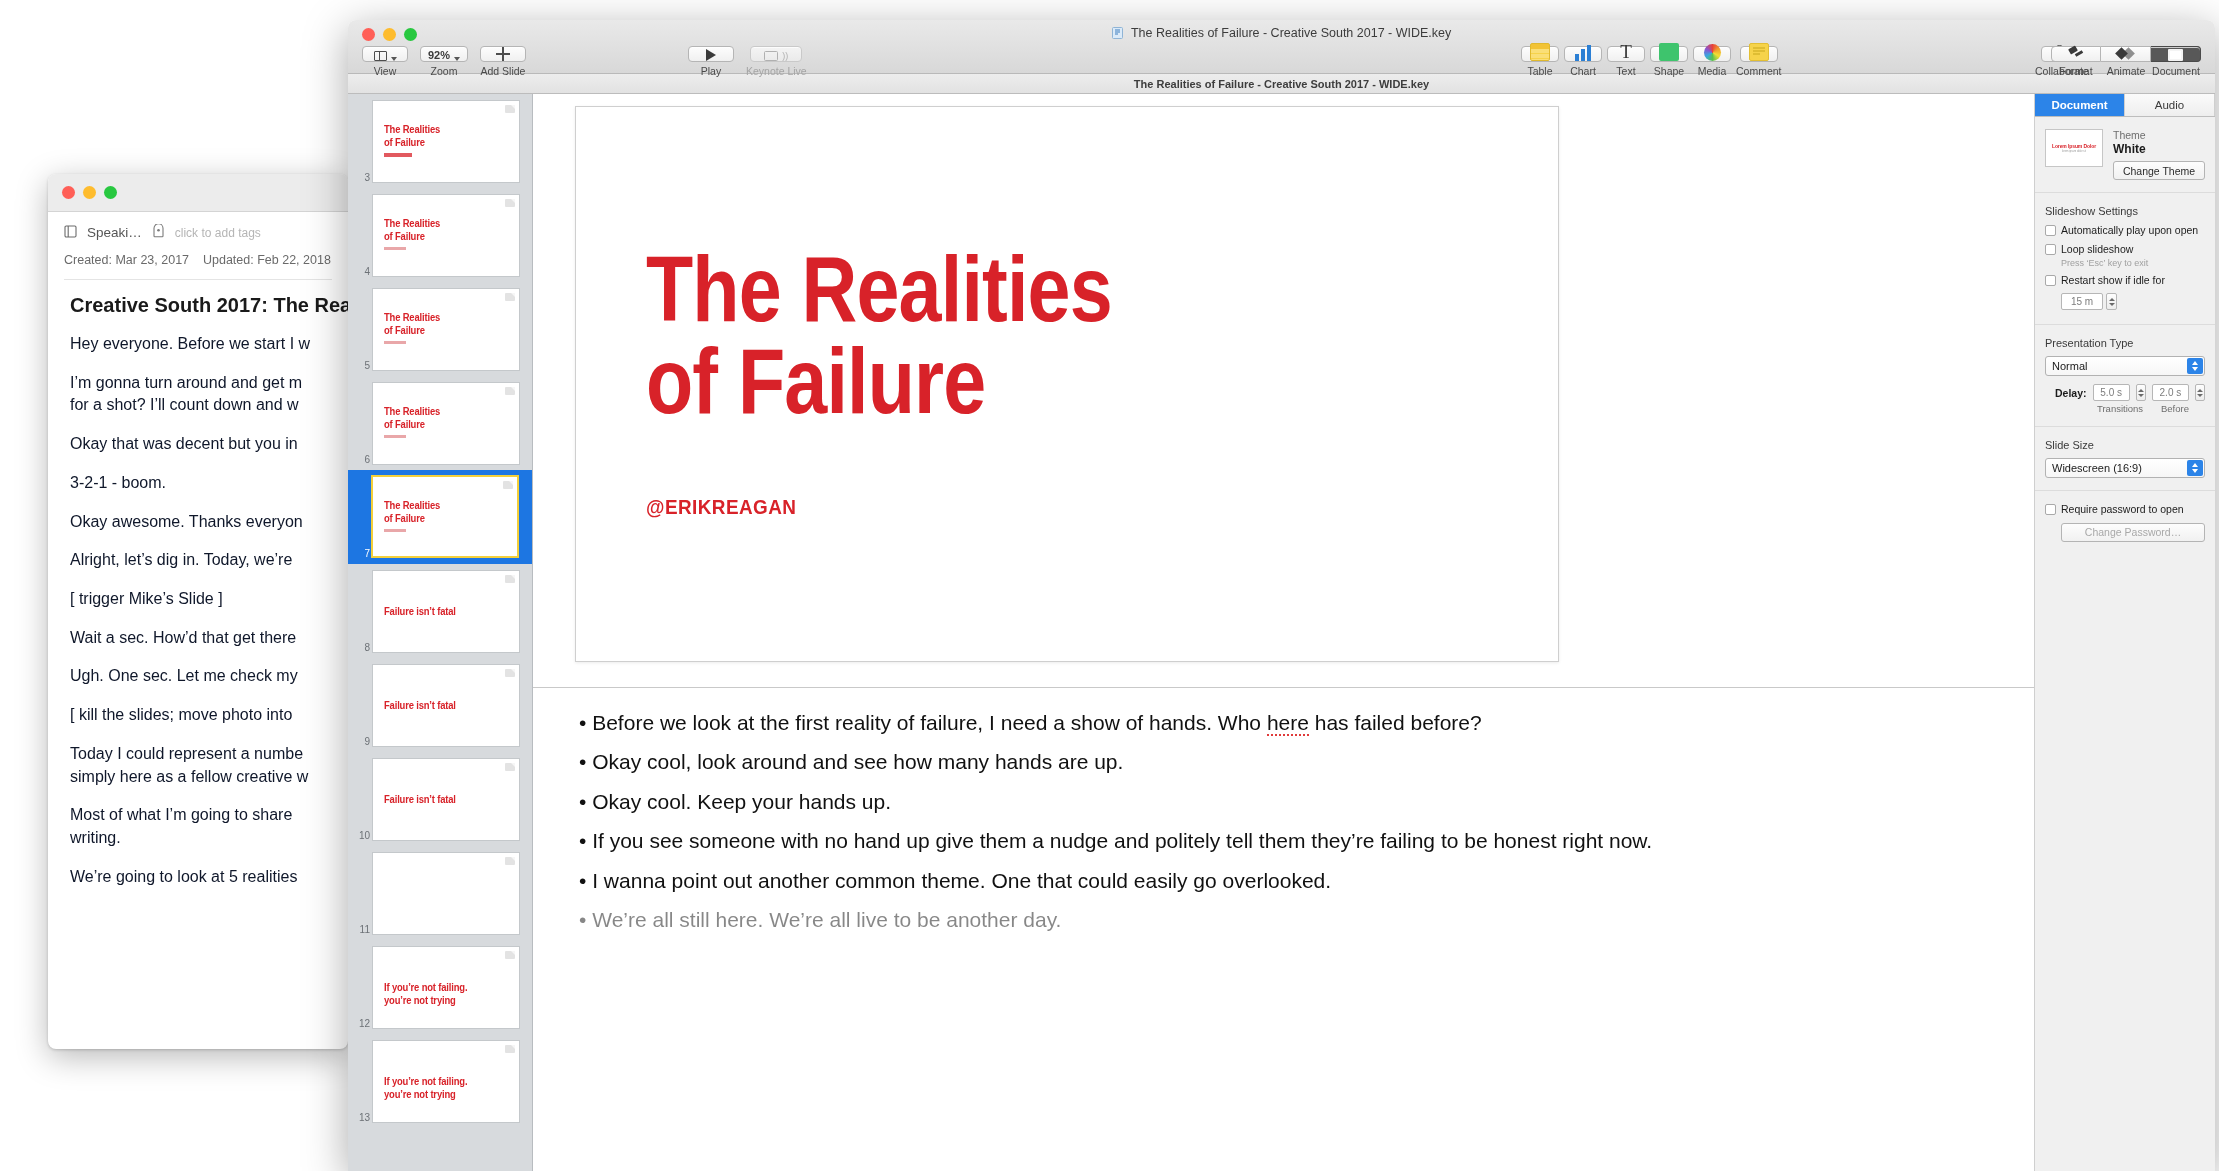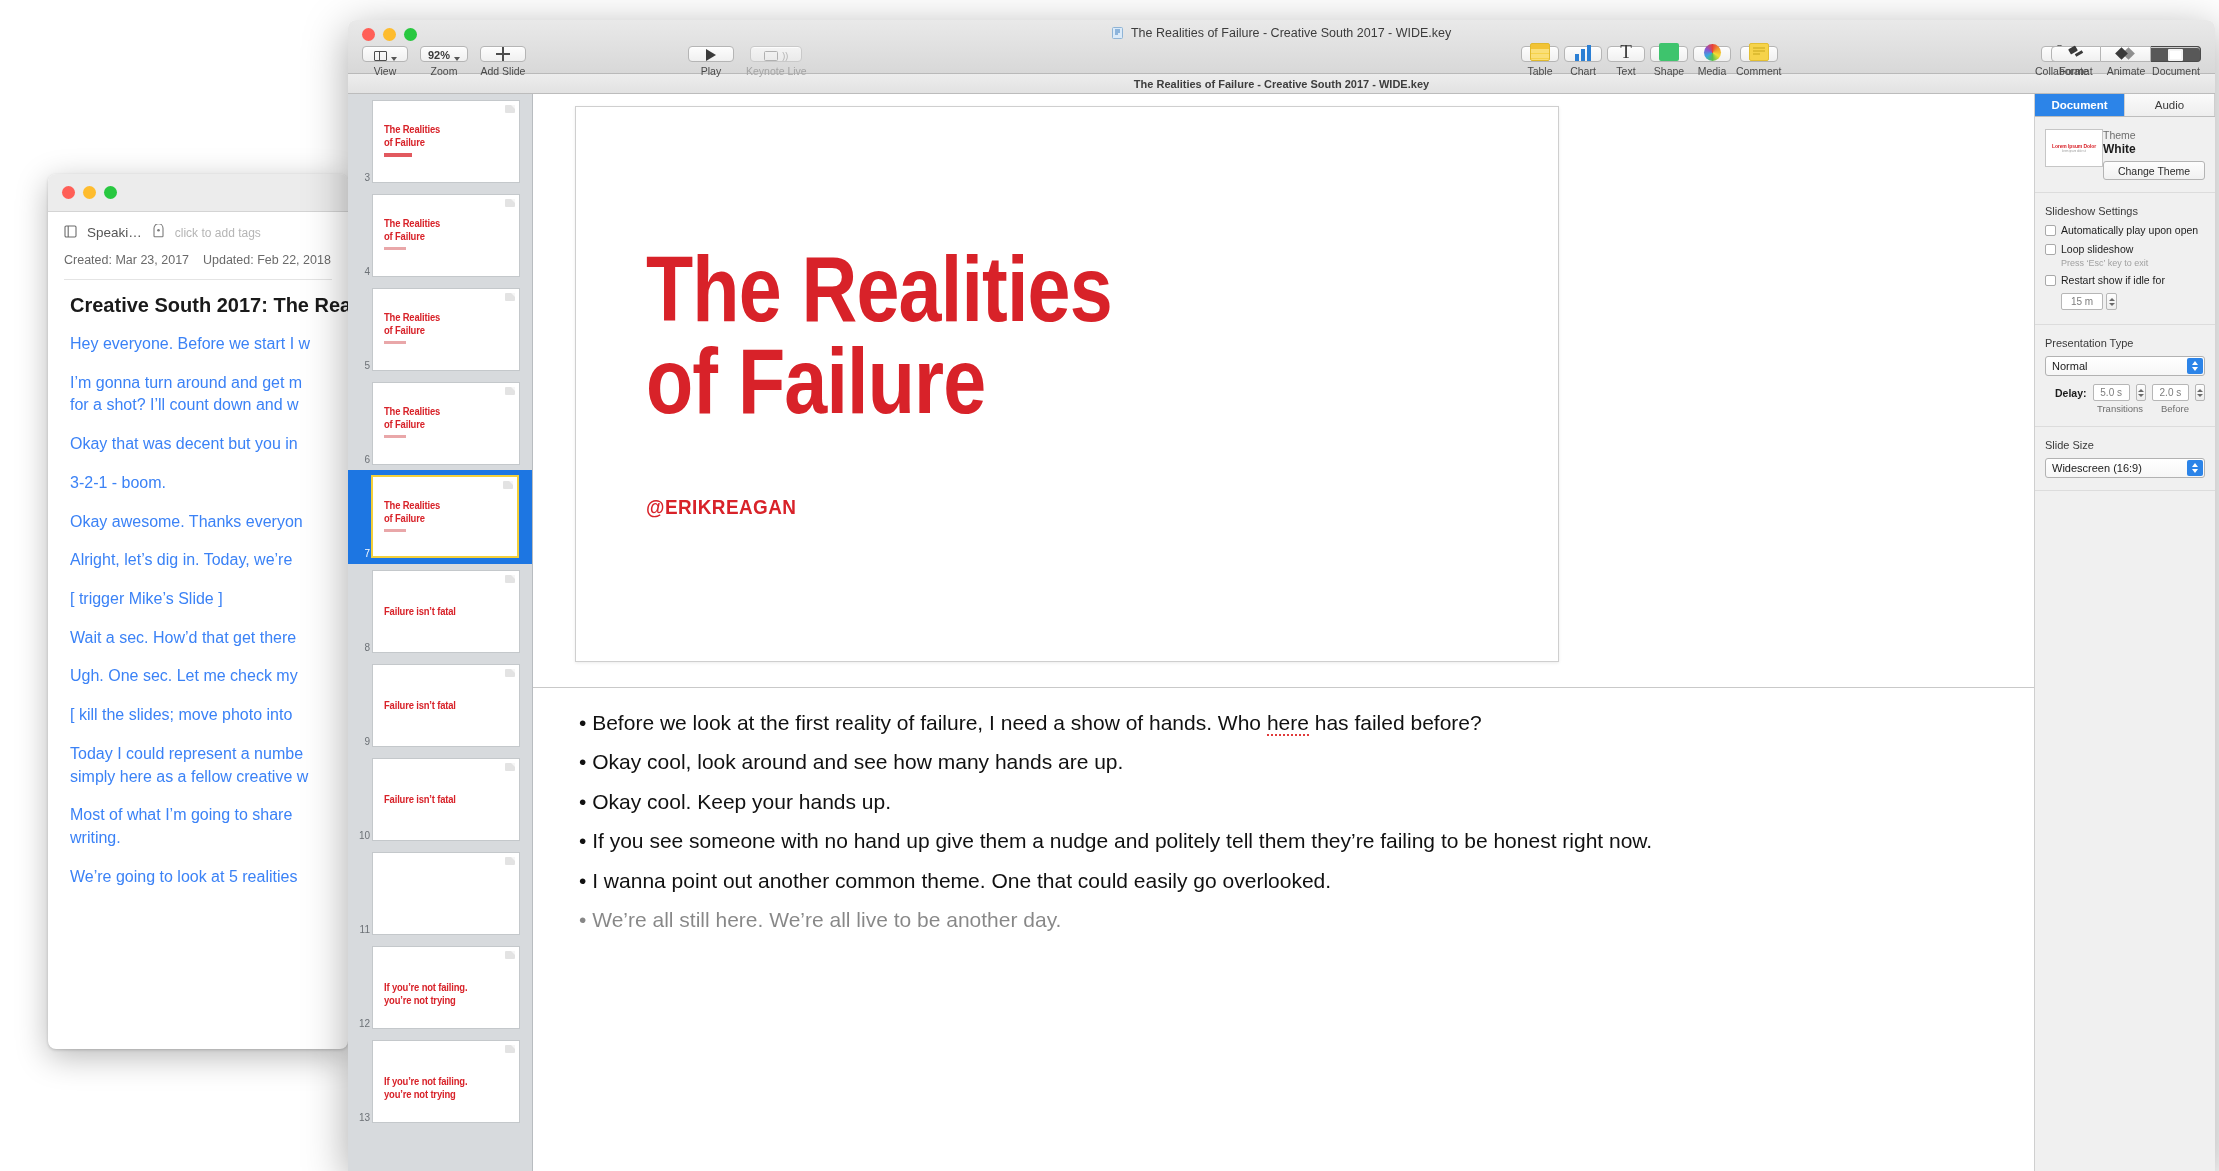--- a/index.html
+++ b/index.html
@@ -32,21 +32,21 @@
   .notes-meta-row {
     display:flex; align-items:center; gap:10px;
     padding: 12px 0 0 16px; font-size: 13.5px; color:#555;
   }
   .notes-meta-row .nb-ico { display:inline-block; }
   .tag-placeholder { color:#b5b5b5; font-size:12px; }
   .notes-dates { padding: 12px 0 0 16px; font-size: 12.5px; color:#6a6a6a; white-space:nowrap;}
   .notes-hr { margin: 12px 16px 0 16px; height:1px; background:#e4e4e4; }
   .notes-body { padding: 14px 0 0 22px; }
   .notes-h1 { font-size: 20px; font-weight: 600; color:#1a1a1a; white-space: nowrap; margin-bottom: 16px;}
-  .notes-p { font-size: 16px; line-height: 1.42; color:#3b82f6; margin-bottom: 16px; white-space: nowrap; }
+  .notes-p { font-size: 16px; line-height: 1.42; color:#0f172a; margin-bottom: 16px; white-space: nowrap; }
   .notes-p.two { white-space: normal; width: 430px; }
 
   
   .kn-win {
     position:absolute; left: 348px; top: 20px; width: 1867px; height: 1151px;
     background:#ffffff;
     border-radius: 8px 8px 0 0;
     box-shadow: 0 10px 44px rgba(0,0,0,0.34);
     overflow:hidden;
   }
@@ -181,21 +181,21 @@
   .note-line.cut { opacity:.5; }
 
   
   .inspector { width: 180px; flex:0 0 180px; background:#f0f0f0; position:relative; }
   .insp-tabs { display:flex; height:23px; border-bottom:1px solid #bdbdbd; }
   .insp-tab { flex:1; display:flex;align-items:center;justify-content:center;
      font-size:11.5px; color:#3a3a3a; background:linear-gradient(#fbfbfb,#eeeeee);
      border-right:1px solid #cfcfcf; }
   .insp-tab.active { background:#2c84e8; color:#fff; font-weight:600; }
   .insp-sec { padding: 12px 10px; border-bottom:1px solid #dcdcdc; }
-  .theme-row { display:flex; align-items:flex-start;justify-content:space-between; }
+  .theme-row { display:flex; gap:10px; align-items:flex-start;justify-content:space-between; }
   .theme-thumb { width:58px;height:38px;background:#fff;border:1px solid #c6c6c6;
      display:flex;align-items:center;justify-content:center;flex-direction:column;}
   .theme-thumb .tt1{font-size:5px;color:#d82229;font-weight:700;letter-spacing:-.1px;}
   .theme-thumb .tt2{font-size:2.6px;color:#9a9a9a;margin-top:1px;}
   .insp-lab { font-size:10.5px; color:#6e6e6e; }
   .insp-val { font-size:12px; color:#1a1a1a; font-weight:700; margin-top:1px;}
   .insp-btn { margin-top:5px; width:100%; height:19px; border:1px solid #b4b4b4;
      border-radius:3px; background:linear-gradient(#fdfdfd,#f1f1f1);
      font-size:10.5px; color:#2a2a2a; display:flex;align-items:center;justify-content:center;}
   .insp-btn.disabled { color:#a8a8a8; }
@@ -633,16 +633,23 @@
           <div class="insp-head">Slide Size</div>
           <div class="popup">
             <span>Widescreen (16:9)</span>
             <span class="arrows">
                 <i class="up"></i>
                 <i class="dn"></i>
               </span>
           </div>
         </div>
 
+        <div class="insp-sec" style="border-bottom:none;">
+          <div class="cbrow">
+            <span class="cbox"></span>
+            <span class="cblab">Require password to open</span>
+          </div>
+          <div class="insp-btn disabled" style="margin-left:16px;width:auto;">Change Password…</div>
+        </div>
       </div>
     </div>
   </div>
 </div>
 
 </body></html>

